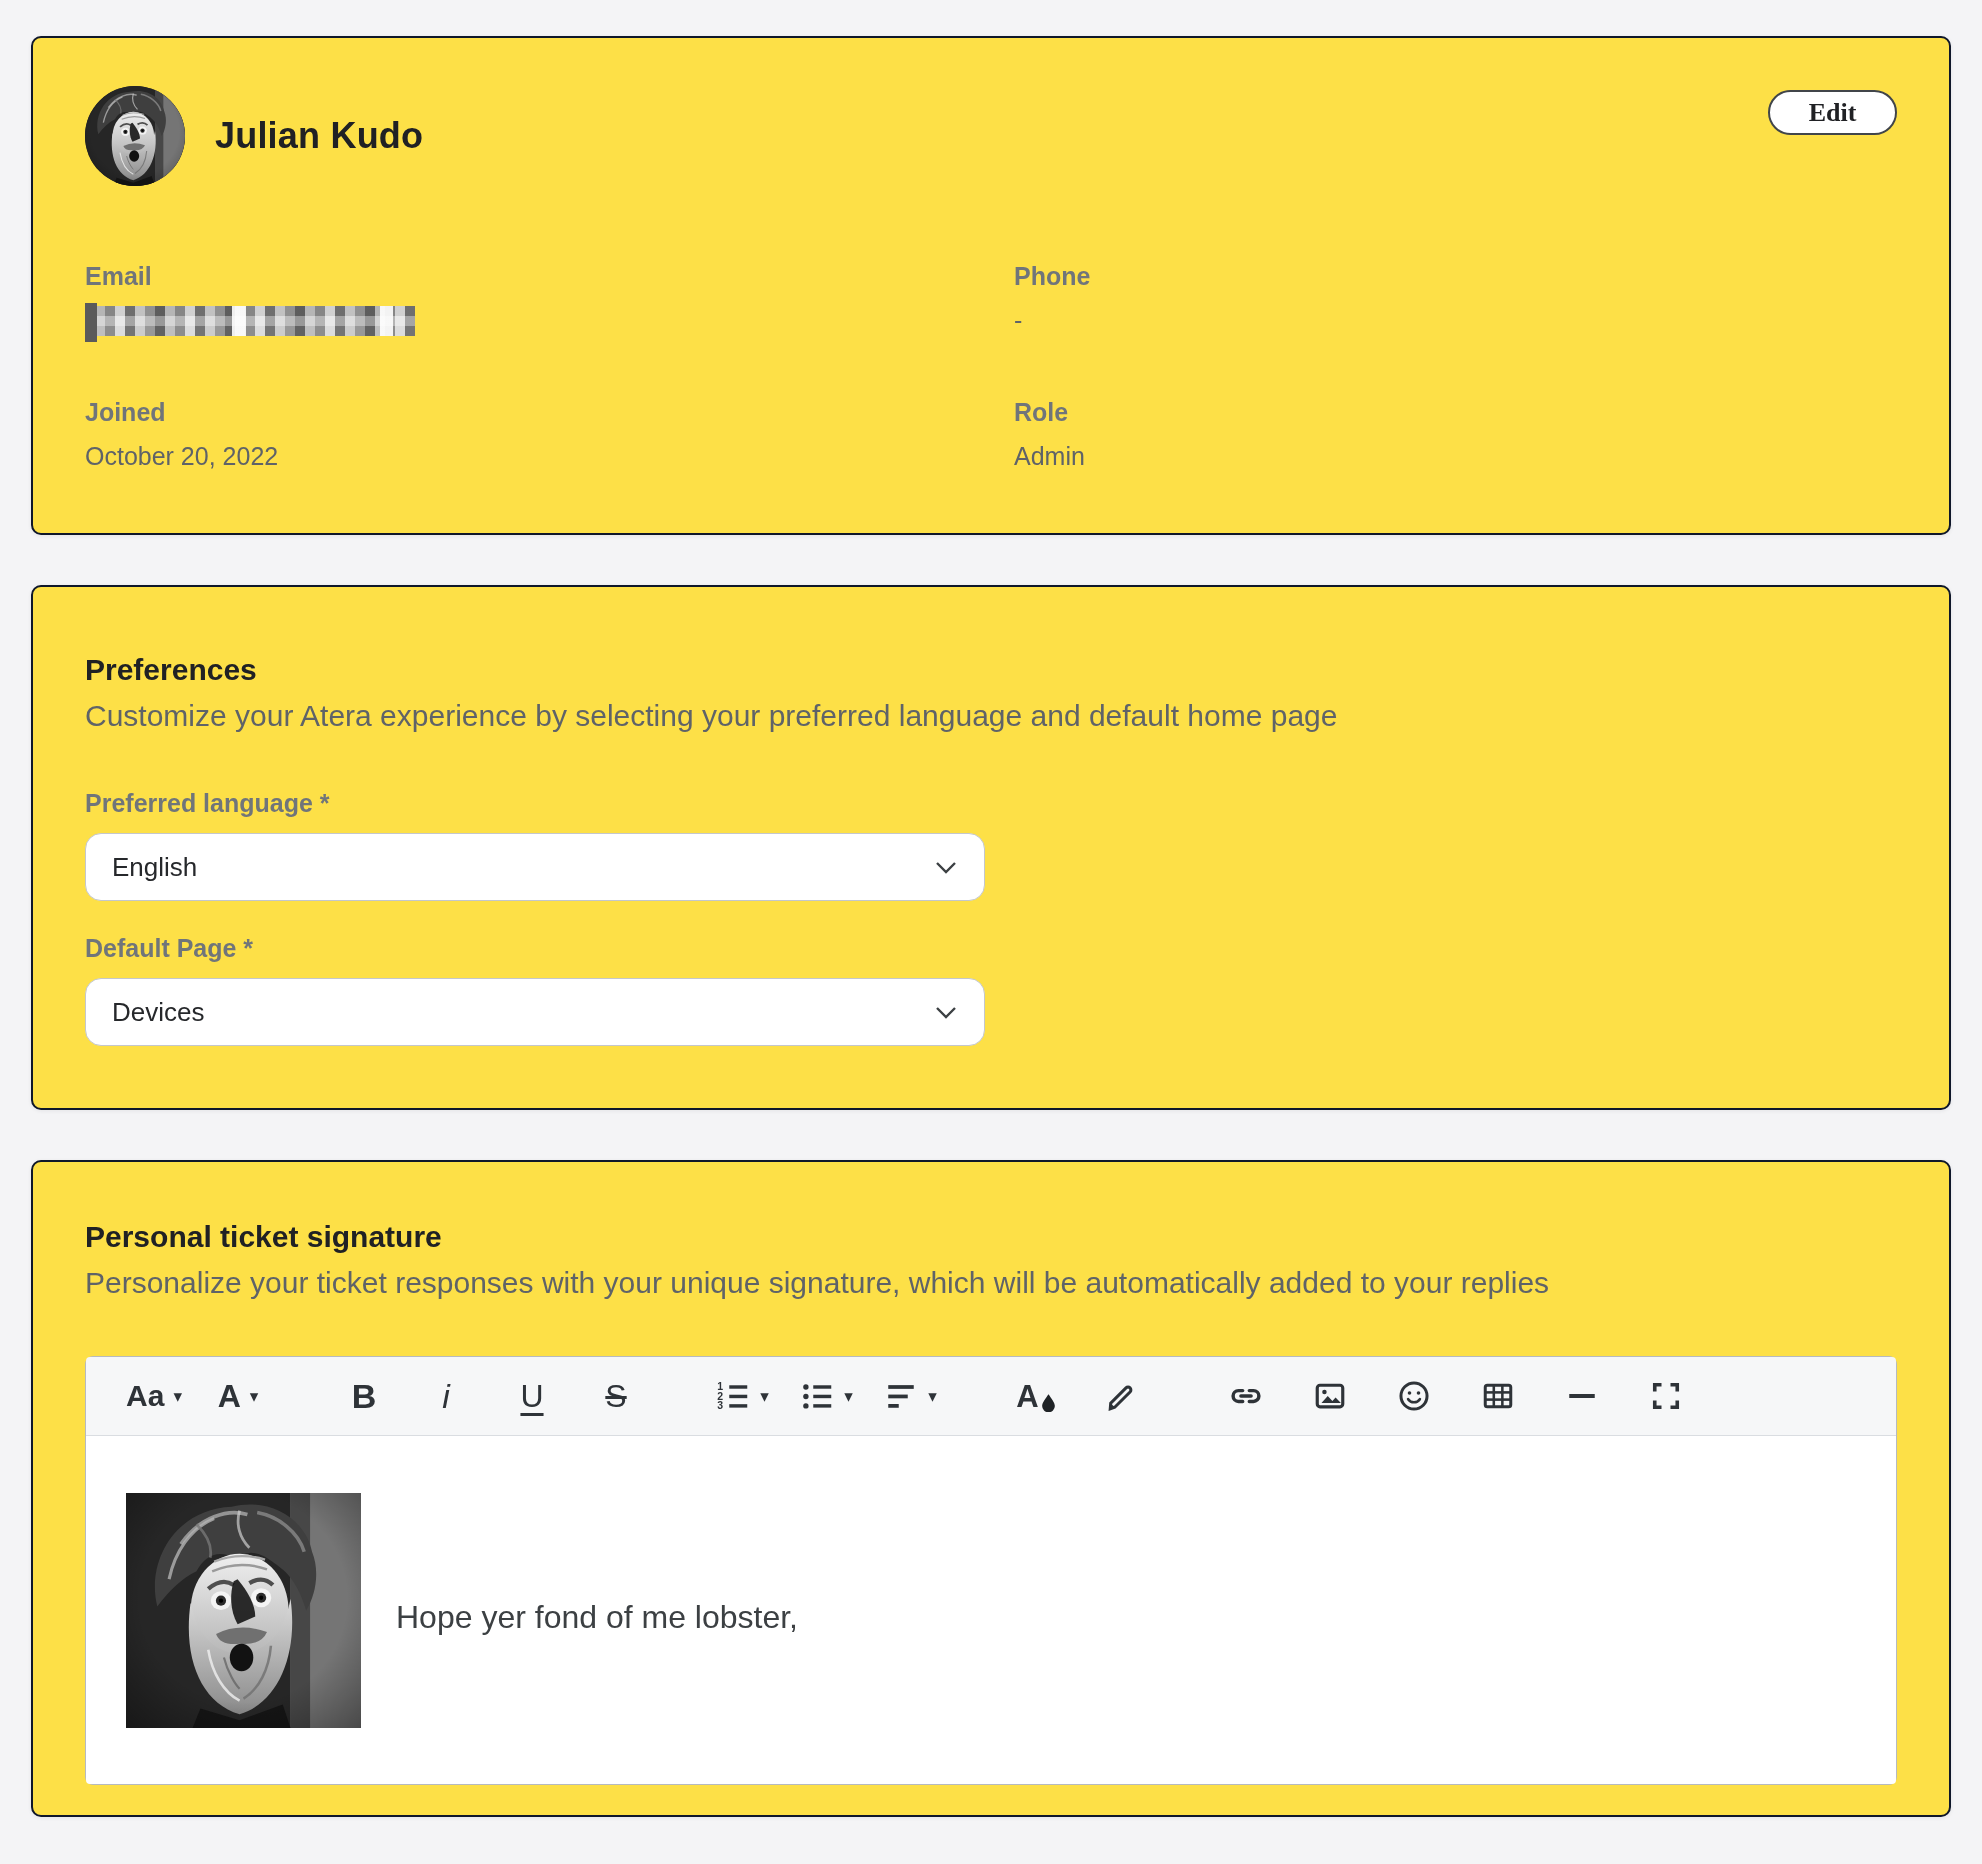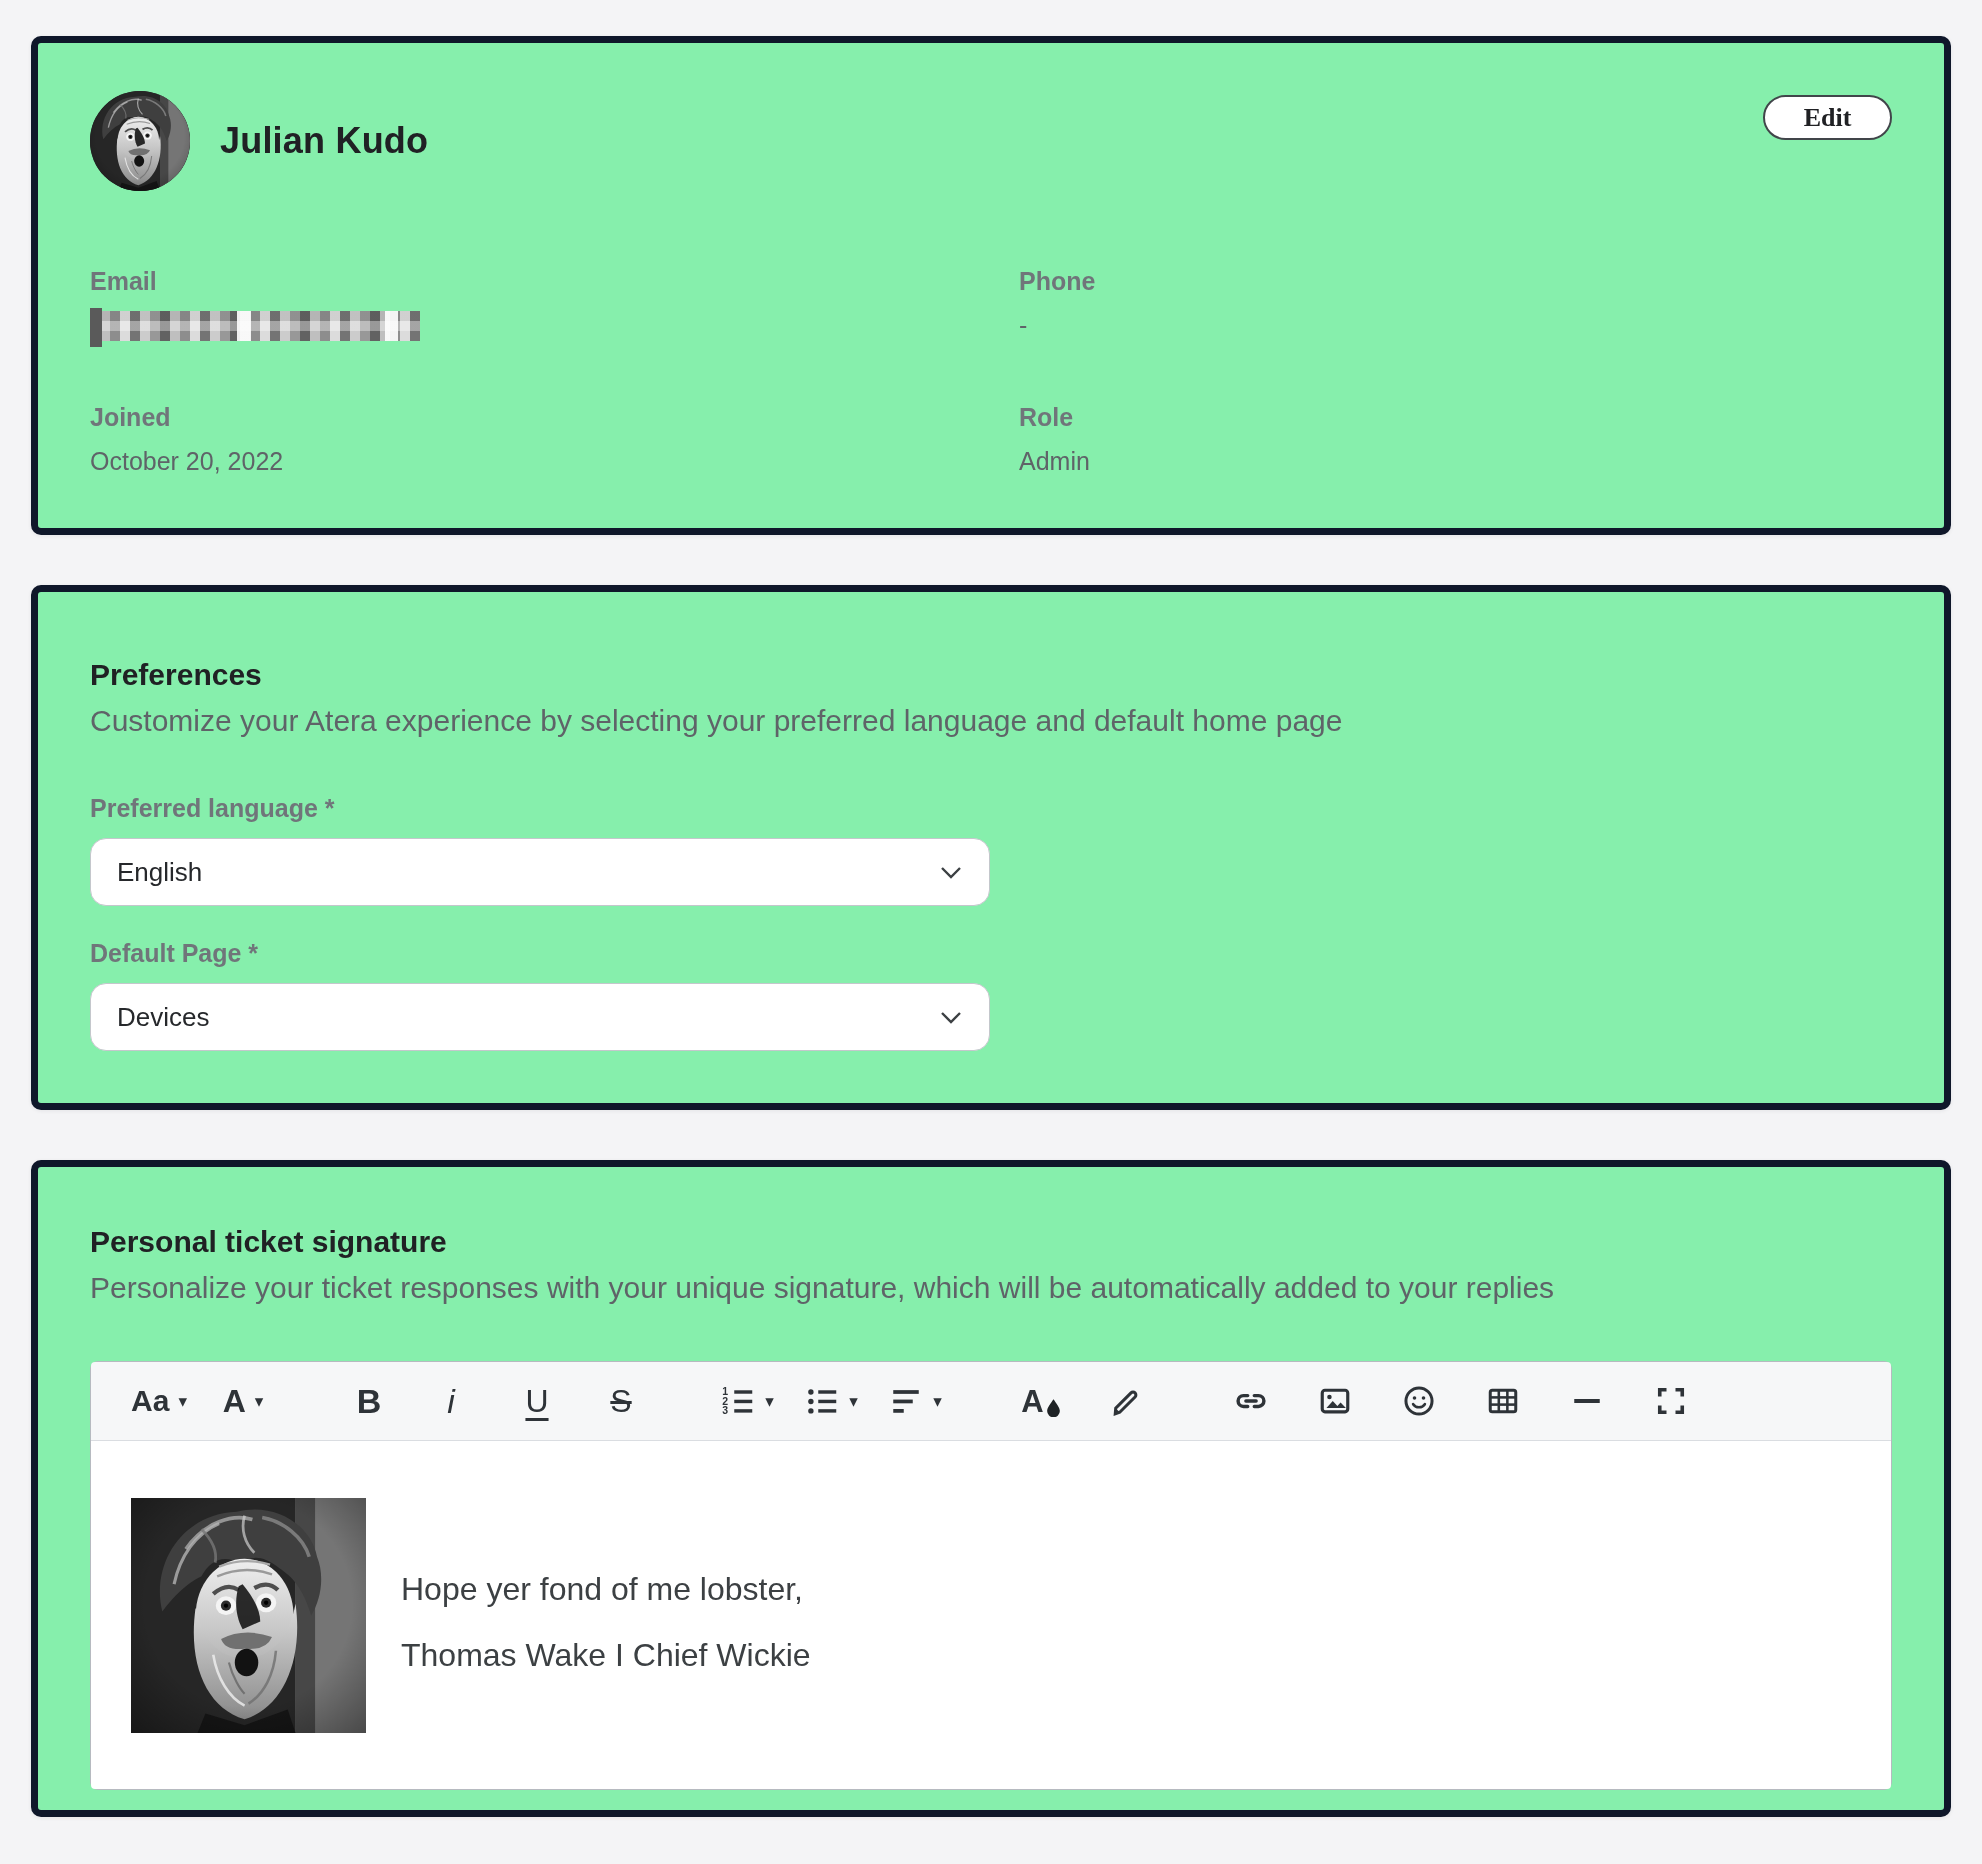--- a/index.html
+++ b/index.html
@@ -1,17 +1,17 @@
 <!DOCTYPE html>
 <html><head>
 <meta charset="utf-8">
 <style>
   html,body{margin:0;padding:0;background:#f4f4f6;font-family:"Liberation Sans","DejaVu Sans",sans-serif;}
   .page{width:1982px;height:1865px;box-sizing:border-box;padding:36px 31px 0;overflow:hidden;}
-  .card{background:#86efac;border:7px solid #0f172a;border-radius:10px;
+  .card{background:#fde047;border:2px solid #0f172a;border-radius:10px;
         box-shadow:0 1px 4px rgba(30,30,40,.07);box-sizing:border-box;
         padding:0 52px;margin-bottom:50px;}
   .card-profile{height:499px;padding-top:48px;}
   .card-prefs{height:525px;padding-top:54px;}
   .card-signature{height:657px;padding-top:46px;}
 
   
   .profile-header{display:flex;align-items:center;position:relative;height:100px;}
   .avatar{width:100px;height:100px;border-radius:50%;overflow:hidden;flex:0 0 auto;background:#222;}
   .avatar svg,.sig-photo svg{width:100%;height:100%;display:block;}
@@ -287,20 +287,19 @@
       </div>
 
       <div class="editor-content">
         <span class="sig-photo">
           <svg viewBox="0 0 120 120" preserveAspectRatio="xMidYMid slice">
               <use href="#portrait"></use>
             </svg>
         </span>
         <div class="sig-text">
           <p>Hope yer fond of me lobster,</p>
-          <p>Thomas Wake I Chief Wickie</p>
         </div>
       </div>
     </div>
   </section>
 
 </div>
 
 
 </body></html>

